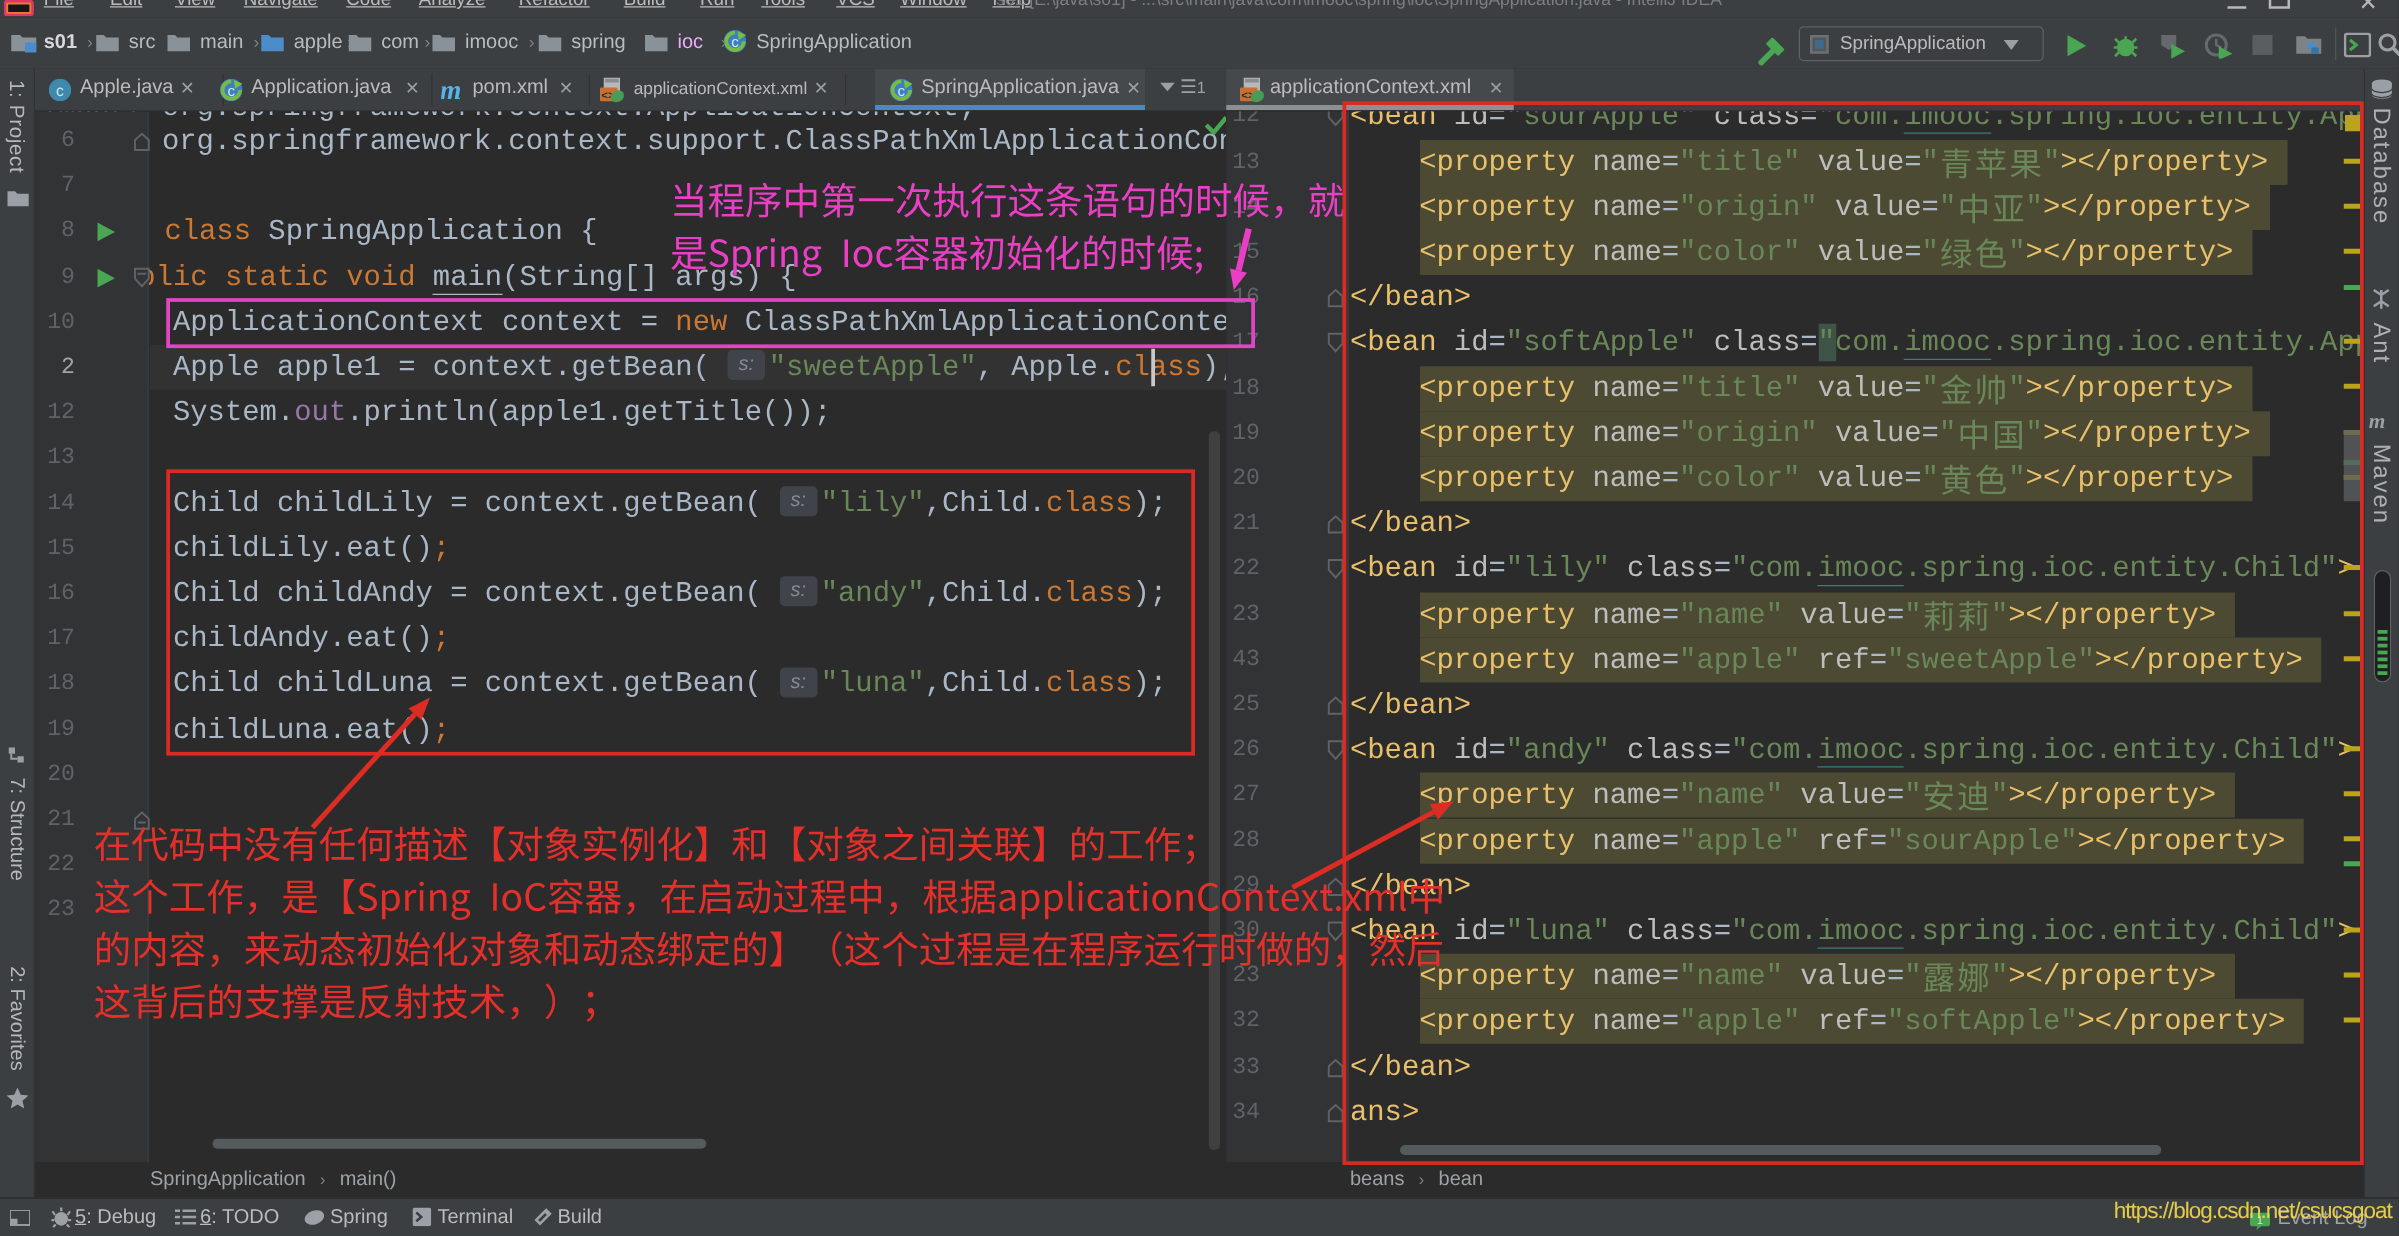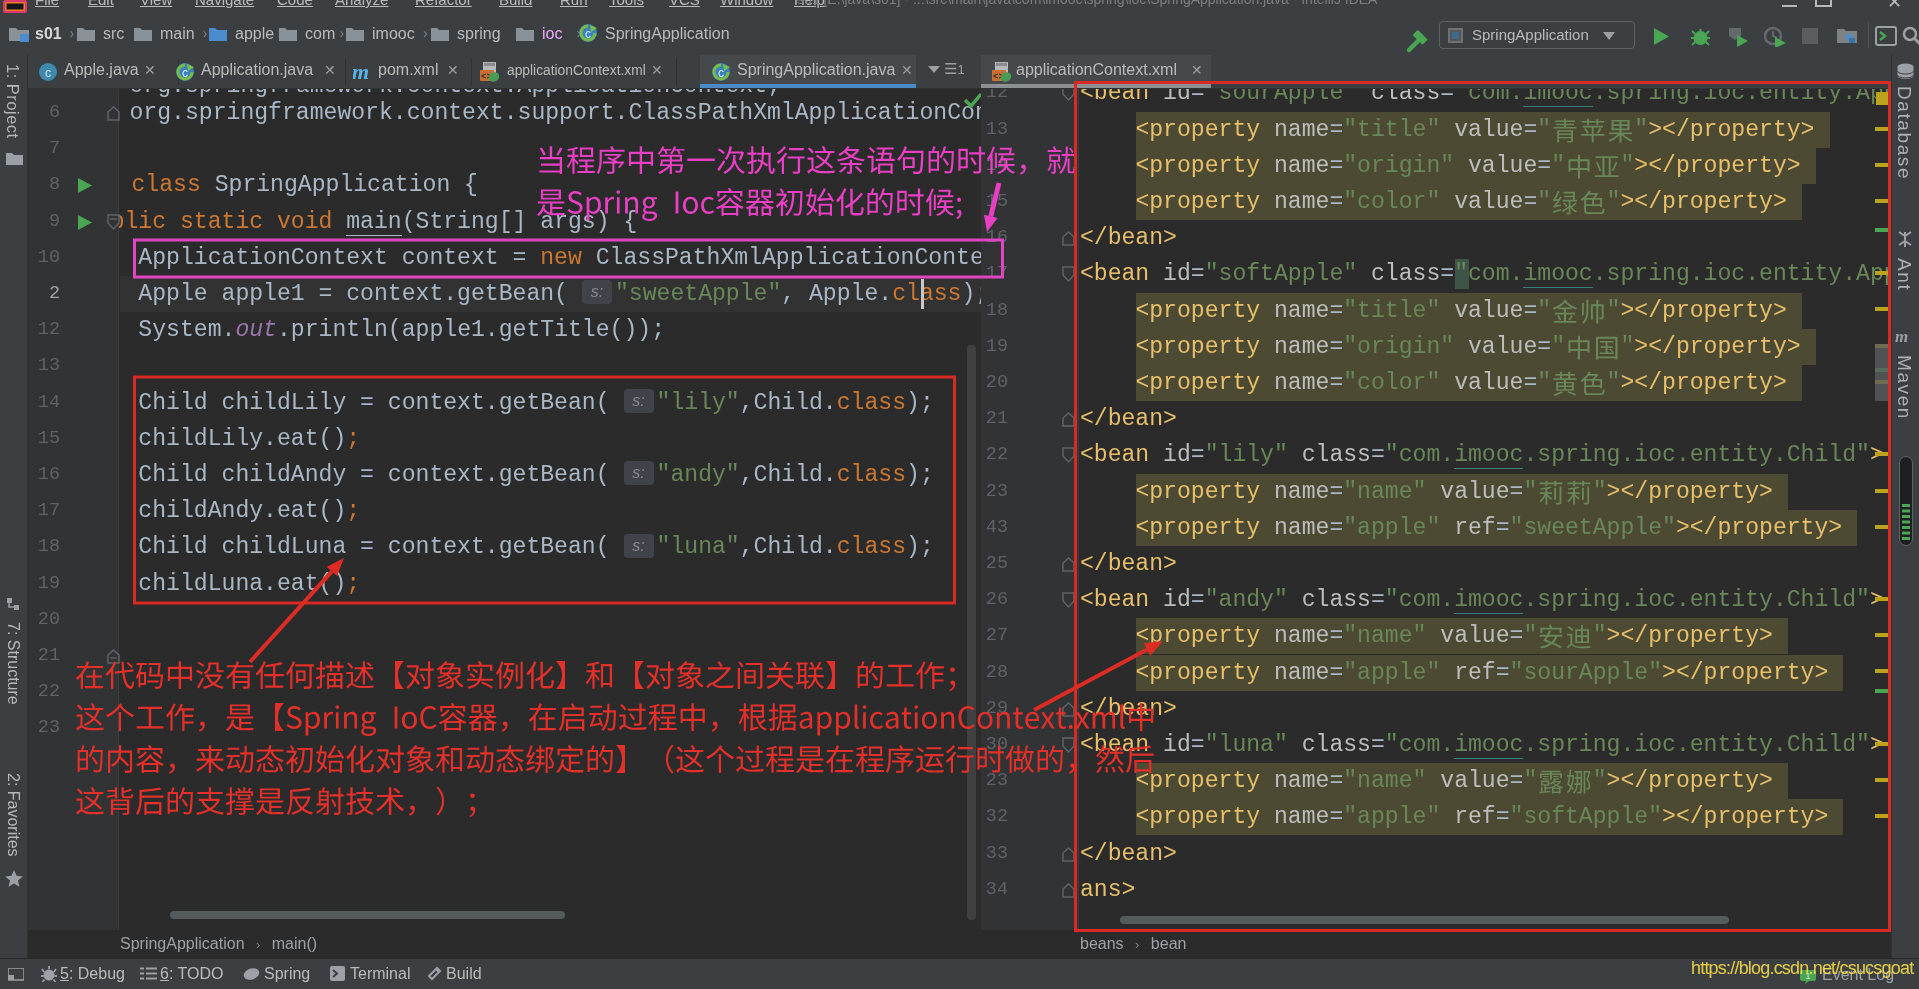--- a/index.html
+++ b/index.html
@@ -1,19 +1,19 @@
 <!DOCTYPE html>
 <html><head><meta charset="utf-8"><style>
 *{margin:0;padding:0;box-sizing:border-box}
 html,body{width:1919px;height:989px;overflow:hidden;background:#2b2b2b;
  font-family:"Liberation Sans",sans-serif;-webkit-font-smoothing:antialiased}
 .abs{position:absolute}
 .mono{position:absolute;white-space:pre;font:23.1px/36.2px "Liberation Mono",monospace;color:#A9B7C6;height:36.2px}
 .num{position:absolute;font:18.5px/36.2px "Liberation Mono",monospace;color:#606366;text-align:right}
-.k{color:#CC7832}.s{color:#6A8759}.fld{color:#9876AA;font-style:italic}
+.k{color:#CC7832}.s{color:#6A8759}.fld{color:#9876AA;}
 .t{color:#E8BF6A}.at{color:#BDBDBD}
 .ul{border-bottom:1.5px solid #A9B7C6}
 .hint{display:inline-block;background:#40434a;color:#868a91;border-radius:4px;
  font:italic 16px/24px "Liberation Sans";width:30px;text-align:center;vertical-align:middle;margin:0 3px 3px 14px}
 .sep{position:absolute;top:4px;width:1px;height:26px;background:#323232}
 .chev{color:#7f8386;font-size:13px;padding:0 7px}
 .vtext{position:absolute;color:#b6b8ba;font-size:15.5px;white-space:nowrap;transform-origin:0 0;transform:rotate(90deg)}
 </style></head><body>
 <div class="abs" style="left:0;top:0;width:1919px;height:14px;background:#3c3f41;overflow:hidden;z-index:30">
 <div class="abs" style="left:3px;top:0px;width:24px;height:13px;background:#16161a;border-radius:3px;box-shadow:inset 0 0 0 2px #d8386f,inset 0 0 0 3.5px #f07a22"></div>

